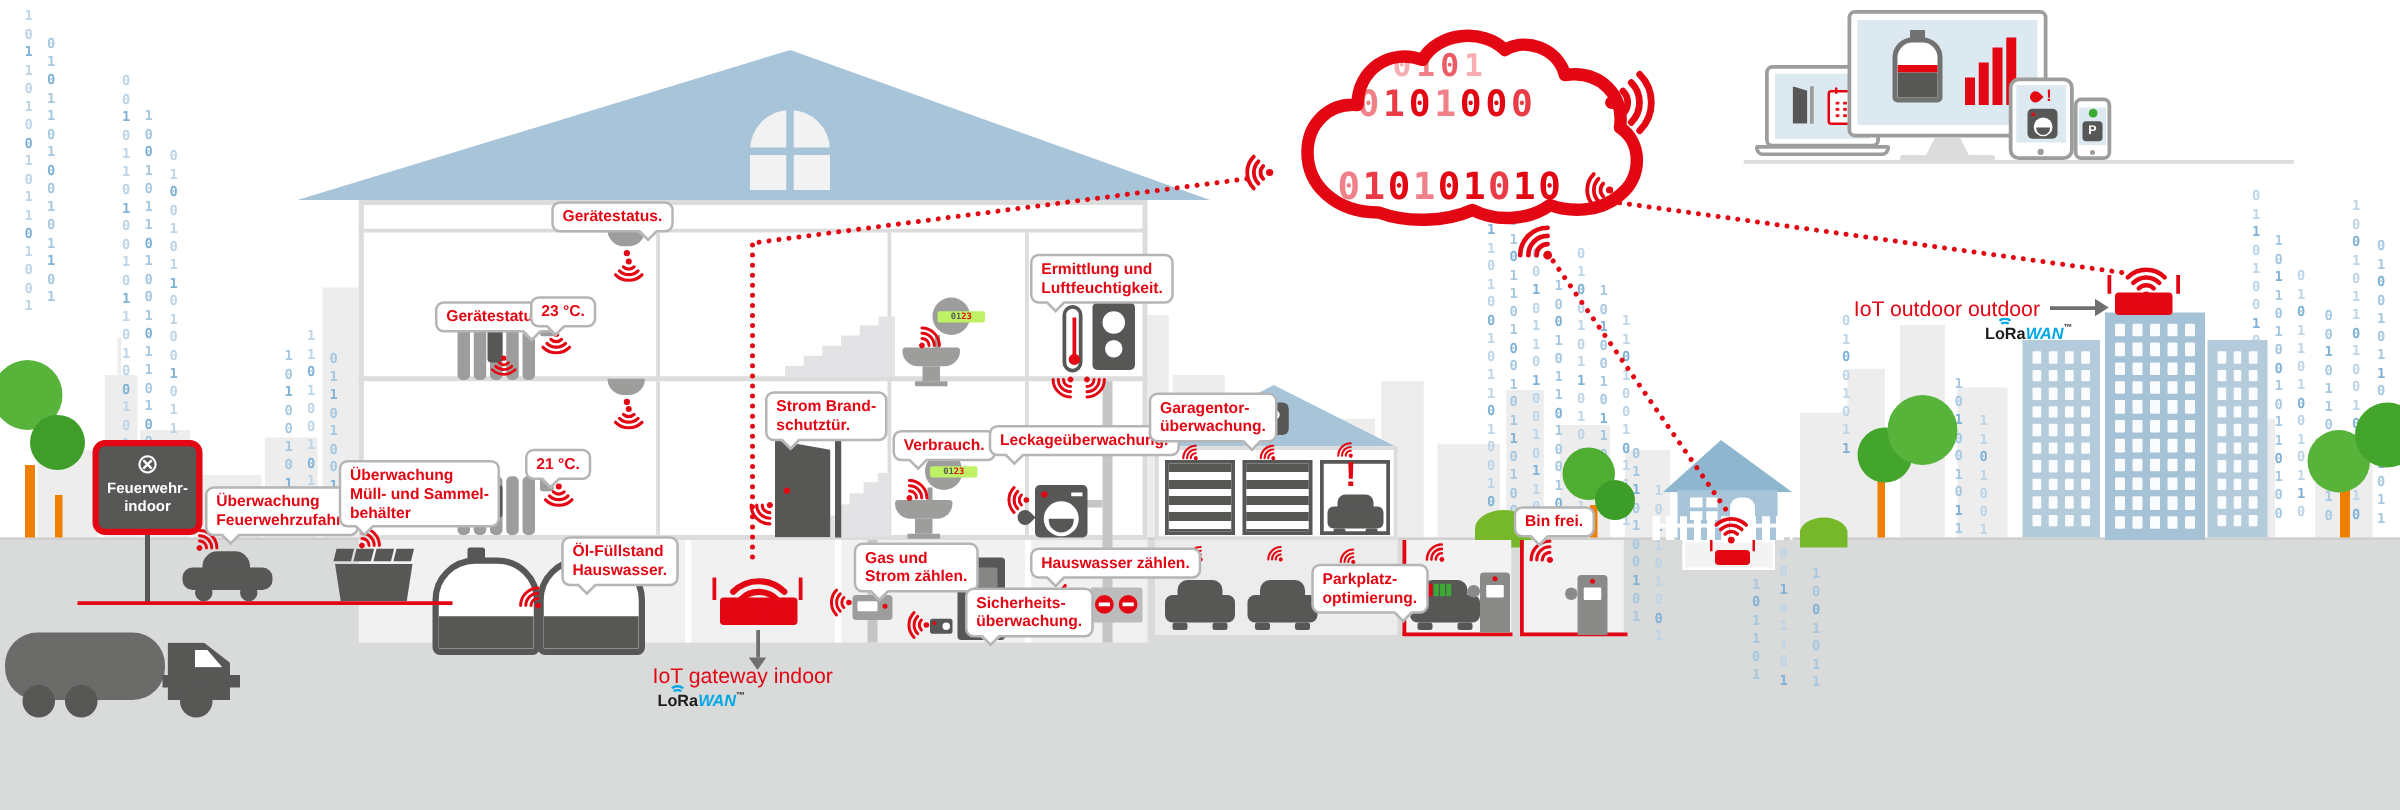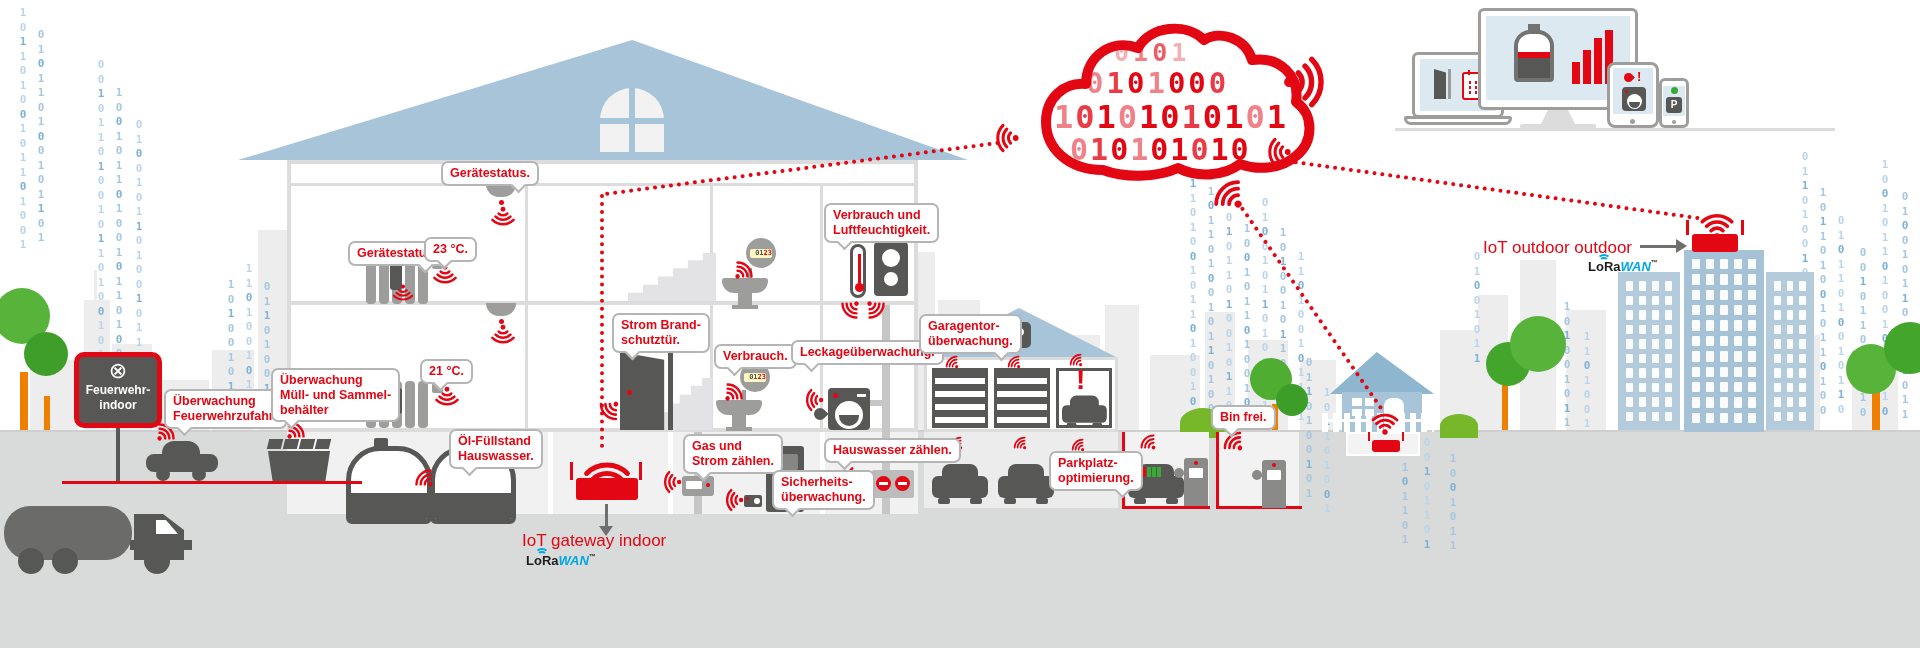--- a/index.html
+++ b/index.html
@@ -34,22 +34,22 @@
   
   .wall{position:absolute;background:#dcdcdc;z-index:3}
   .room{position:absolute;background:#fff;z-index:3}
   .stairs{position:absolute;background:#e3e3e5;z-index:3;
      clip-path:polygon(0 100%,0 83%,17% 83%,17% 66%,34% 66%,34% 49%,51% 49%,51% 32%,68% 32%,68% 15%,85% 15%,85% 0,100% 0,100% 100%)}
   .dome{position:absolute;background:#9d9d9c;border-radius:0 0 15px 15px;z-index:4}
   .reddot{position:absolute;background:#e30613;border-radius:50%;z-index:4}
   .radiator{position:absolute;display:flex;gap:3px;z-index:3}
   .radiator i{width:10px;background:#9d9d9c;border-radius:4px}
   .meter{position:absolute;width:30px;height:30px;background:#9d9d9c;border-radius:50%;z-index:4}
-  .meter .win{position:absolute;left:4px;top:11px;width:22px;height:9px;background:#fef9c3;border-radius:2px;
-      font:bold 7px "DejaVu Sans Mono",monospace;text-align:right;line-height:9px;color:#575756}
+  .meter .win{position:absolute;left:4px;top:11px;width:38px;height:9px;background:#bef264;border-radius:2px;
+      font:bold 7px "DejaVu Sans Mono",monospace;text-align:center;line-height:9px;color:#575756}
   .meter .win .rd{color:#e30613}
   .sink{position:absolute;z-index:3}
   .sink .bowl{position:absolute;left:0;top:10px;width:46px;height:15px;background:#9d9d9c;border-radius:4px 4px 18px 18px}
   .sink .ped{position:absolute;left:16px;top:25px;width:14px;height:12px;background:#9d9d9c}
   .sink .base{position:absolute;left:10px;top:37px;width:26px;height:4px;background:#9d9d9c}
   .sink .fct{position:absolute;left:26px;top:0;width:4px;height:11px;background:#9d9d9c}
   .tank{position:absolute;border:5px solid #575756;border-radius:34px 34px 6px 6px;background:#fff;overflow:hidden;z-index:3}
   .tank i{position:absolute;bottom:0;left:0;right:0;height:26px;background:#575756}
   .gateway{position:absolute;background:#e30613;border-radius:3px;z-index:4}
   .ant{position:absolute;background:#e30613;z-index:4}
@@ -937,21 +937,20 @@
     <span class="arc" style="left:11px;top:-2px;width:6px;height:5px"></span>
     <span>LoRa</span><span class="blue">WAN</span><span class="tm">™</span>
   </div>
 
   <div id="cloud">
     <svg viewBox="0 0 290 180">
       <path d="M75 148 C40 148 18 126 18 100 C18 76 36 60 58 62 C58 34 84 16 110 26 C122 4 158 0 176 18 C192 8 218 16 224 38 C252 34 272 54 268 80 C286 92 286 120 268 134 C252 148 228 148 212 142 C196 154 170 156 150 146 C128 156 96 156 75 148 Z" fill="#fff" stroke="#e30613" stroke-width="10" stroke-linejoin="round"></path>
     </svg>
     <div class="cloudrow cfade char-split" style="left:86px;top:16px;font-size:25px;letter-spacing:4px;opacity:.65"><span>0</span><span>1</span><span>0</span><span>1</span></div>
     <div class="cloudrow cfade char-split" style="left:58px;top:44px;font-size:29px;letter-spacing:3px"><span>0</span><span>1</span><span>0</span><span>1</span><span>0</span><span>0</span><span>0</span></div>
-    <div class="cloudrow cfade char-split" style="left:26px;top:76px;font-size:32px;letter-spacing:2px"><span>1</span><span>0</span><span>1</span><span>0</span><span>1</span><span>0</span><span>1</span><span>0</span><span>1</span><span>0</span><span>1</span></div>
     <div class="cloudrow cfade char-split" style="left:42px;top:110px;font-size:30px;letter-spacing:2px"><span>0</span><span>1</span><span>0</span><span>1</span><span>0</span><span>1</span><span>0</span><span>1</span><span>0</span></div>
   </div>
 
   <div class="dots" style="left:604px;top:194px;width:254px;transform:rotate(90deg)"></div>
   <div class="dots" style="left:605px;top:192px;width:398px;transform:rotate(-7.4deg)"></div>
   <div class="dots" style="left:1294px;top:160px;width:410px;transform:rotate(7.9deg)"></div>
   <div class="dots" style="left:1243px;top:206px;width:246px;transform:rotate(55.2deg)"></div>
 
   <div class="wifi" style="left:488px;top:204px;width:30px;height:30px;transform:rotate(180deg)">
       <svg viewBox="0 0 40 40">
@@ -1149,21 +1148,21 @@
   <div class="bubble tail-br" style="left:441px;top:161px"><span>Gerätestatus.</span></div>
   <div class="bubble tail-br" style="left:348px;top:241px"><span>Gerätestatus.</span></div>
   <div class="bubble" style="left:424px;top:237px"><span>23 °C.</span></div>
   <div class="bubble" style="left:420px;top:359px"><span>21 °C.</span></div>
   <div class="bubble" style="left:612px;top:313px">
       <div>Strom Brand-</div>
       <div>schutztür.</div>
     </div>
   <div class="bubble" style="left:714px;top:344px"><span>Verbrauch.</span></div>
   <div class="bubble" style="left:824px;top:203px">
-      <div>Verbrauch und</div>
+      <div>Ermittlung und</div>
       <div>Luftfeuchtigkeit.</div>
     </div>
   <div class="bubble" style="left:791px;top:340px"><span>Leckageüberwachung.</span></div>
   <div class="bubble" style="left:449px;top:429px">
       <div>Öl-Füllstand</div>
       <div>Hauswasser.</div>
     </div>
   <div class="bubble" style="left:683px;top:434px">
       <div>Gas und</div>
       <div>Strom zählen.</div>

